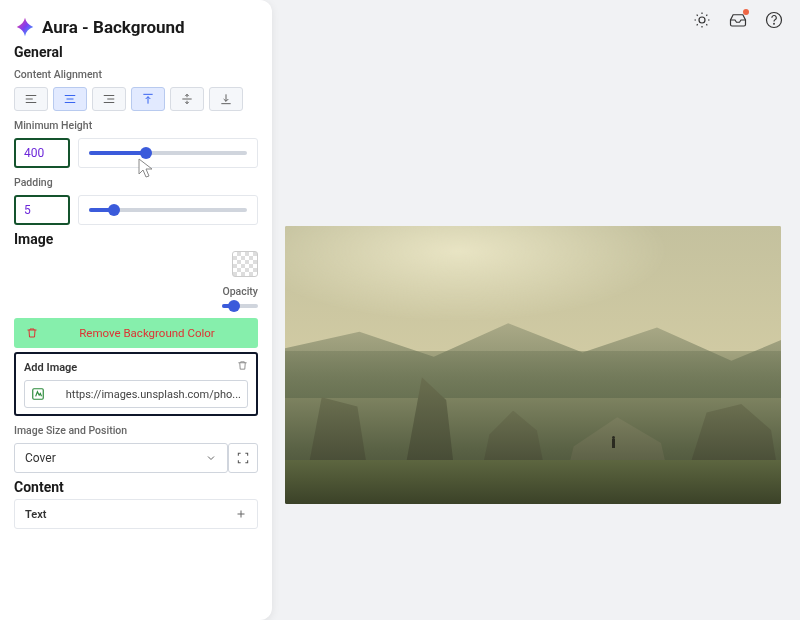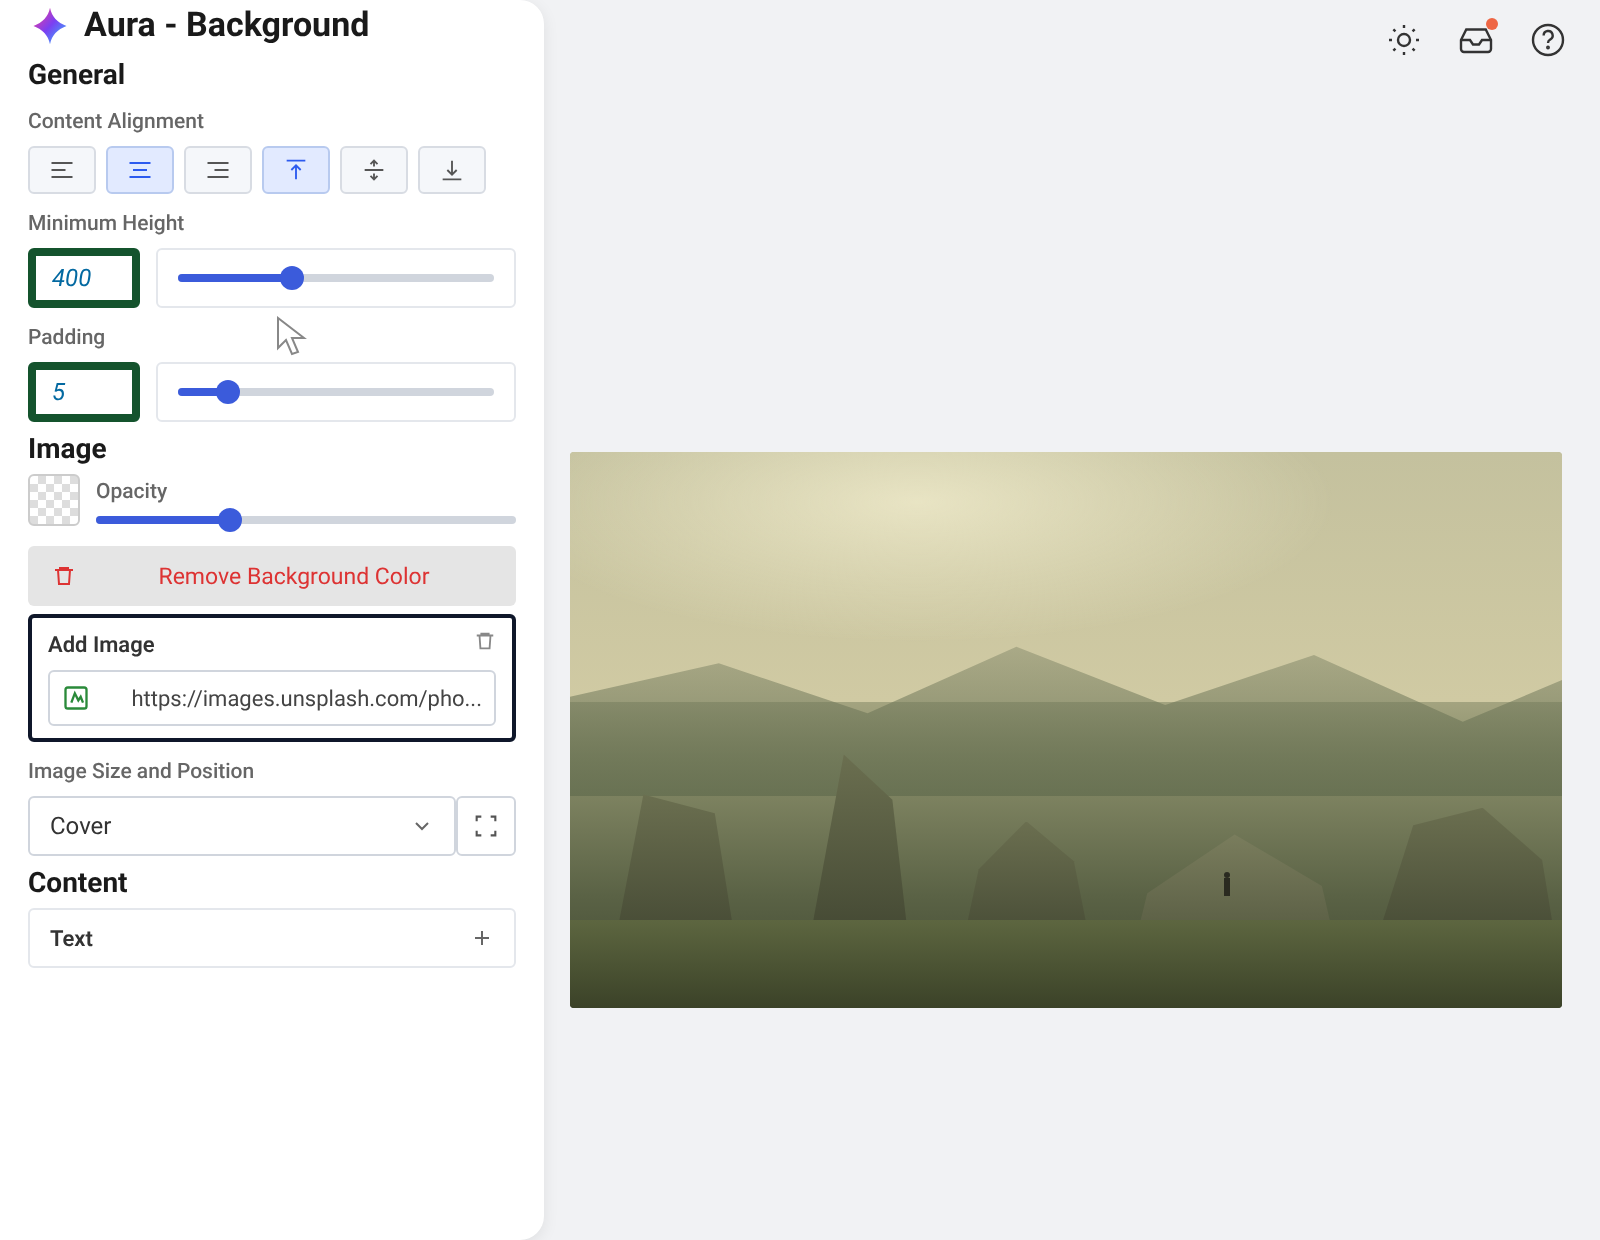--- a/index.html
+++ b/index.html
@@ -1,37 +1,37 @@
 <!DOCTYPE html>
 <html><head>
 <meta charset="utf-8">
 <style>
   * { box-sizing: border-box; margin: 0; padding: 0; font-family: -apple-system, BlinkMacSystemFont, "Segoe UI", Roboto, sans-serif; }
   body { width: 800px; height: 620px; background: #f1f2f4; overflow: hidden; position: relative; }
-  .panel { position: absolute; left: 0; top: 0; width: 272px; height: 620px; background: #fff; border-radius: 0 12px 12px 0; box-shadow: 0 2px 8px rgba(0,0,0,.08); padding: 2px 14px; overflow-y: auto; }
+  .panel { position: absolute; left: 0; top: 0; width: 272px; height: 620px; background: #fff; border-radius: 0 12px 12px 0; box-shadow: 0 2px 8px rgba(0,0,0,.08); padding: 16px 14px; overflow-y: auto; }
   .panel-header { display: flex; align-items: center; gap: 6px; margin-bottom: 6px; }
   .logo { width: 22px; height: 22px; }
   .panel-title { font-size: 17px; font-weight: 700; color: #1a1a1a; }
   .section-heading { font-size: 14px; font-weight: 700; color: #1a1a1a; margin-top: 6px; margin-bottom: 4px; }
   .field-label { font-size: 10.5px; font-weight: 500; color: #666; margin-bottom: 6px; margin-top: 8px; }
   .btn-group { display: flex; gap: 5px; margin-bottom: 4px; }
   .icon-btn { width: 34px; height: 24px; border: 1px solid #d8dce3; background: #f5f7fa; border-radius: 3px; display: flex; align-items: center; justify-content: center; cursor: pointer; }
   .icon-btn.active { background: #e2eaff; border-color: #b8caef; color: #2c5aef; }
   .icon-btn svg { width: 14px; height: 14px; stroke: #555; stroke-width: 1.6; fill: none; }
   .icon-btn.active svg { stroke: #2c5aef; }
   .row { display: flex; gap: 8px; align-items: center; }
-  .num-input { width: 56px; height: 30px; border: 4px solid #14532d; border-radius: 3px; padding: 0 8px; font-size: 12px; color: #0369a1; font-style: italic; }
+  .num-input { width: 56px; height: 30px; border: 2px solid #14532d; border-radius: 3px; padding: 0 8px; font-size: 12px; color: #6d28d9; }
   .slider-wrap { flex: 1; height: 30px; border: 1px solid #e4e7ec; border-radius: 3px; display: flex; align-items: center; padding: 0 10px; }
   .slider-track { position: relative; width: 100%; height: 4px; background: #d0d5dd; border-radius: 2px; }
   .slider-fill { position: absolute; height: 4px; background: #3b5bdb; border-radius: 2px; left: 0; }
   .slider-thumb { position: absolute; width: 12px; height: 12px; background: #3b5bdb; border-radius: 50%; top: -4px; transform: translateX(-50%); }
   .swatch { width: 26px; height: 26px; border: 1px solid #ccc; border-radius: 3px; background-image: linear-gradient(45deg,#ddd 25%,transparent 25%),linear-gradient(-45deg,#ddd 25%,transparent 25%),linear-gradient(45deg,transparent 75%,#ddd 75%),linear-gradient(-45deg,transparent 75%,#ddd 75%); background-size: 8px 8px; background-position: 0 0,0 4px,4px -4px,-4px 0; cursor: pointer; }
   .opacity-block { flex: 1; }
   .opacity-block .field-label { margin-top: 0; }
-  .danger-btn { width: 100%; height: 30px; background: #e5e5e5; border: none; border-radius: 3px; color: #d33; font-size: 11.5px; display: flex; align-items: center; gap: 10px; padding: 0 12px; cursor: pointer; margin-top: 10px; }
+  .danger-btn { width: 100%; height: 30px; background: #86efac; border: none; border-radius: 3px; color: #d33; font-size: 11.5px; display: flex; align-items: center; gap: 10px; padding: 0 12px; cursor: pointer; margin-top: 10px; }
   .danger-btn svg { width: 12px; height: 12px; }
   .card { border: 2px solid #0f172a; border-radius: 3px; padding: 6px 8px; margin-top: 4px; text-align: right; }
   .card-header { display: flex; justify-content: space-between; align-items: center; font-size: 11px; font-weight: 600; color: #333; margin-bottom: 6px; }
   .url-row { height: 28px; border: 1px solid #d0d5dd; border-radius: 3px; display: flex; align-items: center; gap: 6px; padding: 0 6px; background: #fff; }
   .url-row svg { width: 14px; height: 14px; }
   .url-text { font-size: 11px; color: #444; white-space: nowrap; overflow: hidden; text-overflow: ellipsis; flex: 1; }
   .select-row { display: flex; gap: 0; }
   .select { flex: 1; height: 30px; border: 1px solid #d0d5dd; border-radius: 3px; display: flex; align-items: center; justify-content: space-between; padding: 0 10px; font-size: 12px; color: #333; cursor: pointer; background:#fff; }
   .sq-btn { width: 30px; height: 30px; border: 1px solid #d0d5dd; border-radius: 3px; display: flex; align-items: center; justify-content: center; cursor: pointer; background:#fff; }
   .content-row { height: 30px; border: 1px solid #e4e7ec; border-radius: 3px; display: flex; align-items: center; justify-content: space-between; padding: 0 10px; font-size: 11px; font-weight: 600; color: #333; cursor: pointer; margin-top:4px; }
@@ -163,21 +163,21 @@
     <input class="num-input" value="5" style="">
     <div class="slider-wrap">
       <div class="slider-track">
           <div class="slider-fill" style="width:16%"></div>
           <div class="slider-thumb" style="left:16%"></div>
         </div>
     </div>
   </div>
 
   <div class="section-heading">Image</div>
-  <div class="row" style="align-items:center;">
+  <div class="row" style="align-items:flex-end;flex-direction:column;">
     <div class="swatch"></div>
     <div class="opacity-block">
       <div class="field-label">Opacity</div>
       <div class="slider-wrap" style="border:none;padding:0;height:auto;">
         <div class="slider-track">
             <div class="slider-fill" style="width:32%"></div>
             <div class="slider-thumb" style="left:32%"></div>
           </div>
       </div>
     </div>

